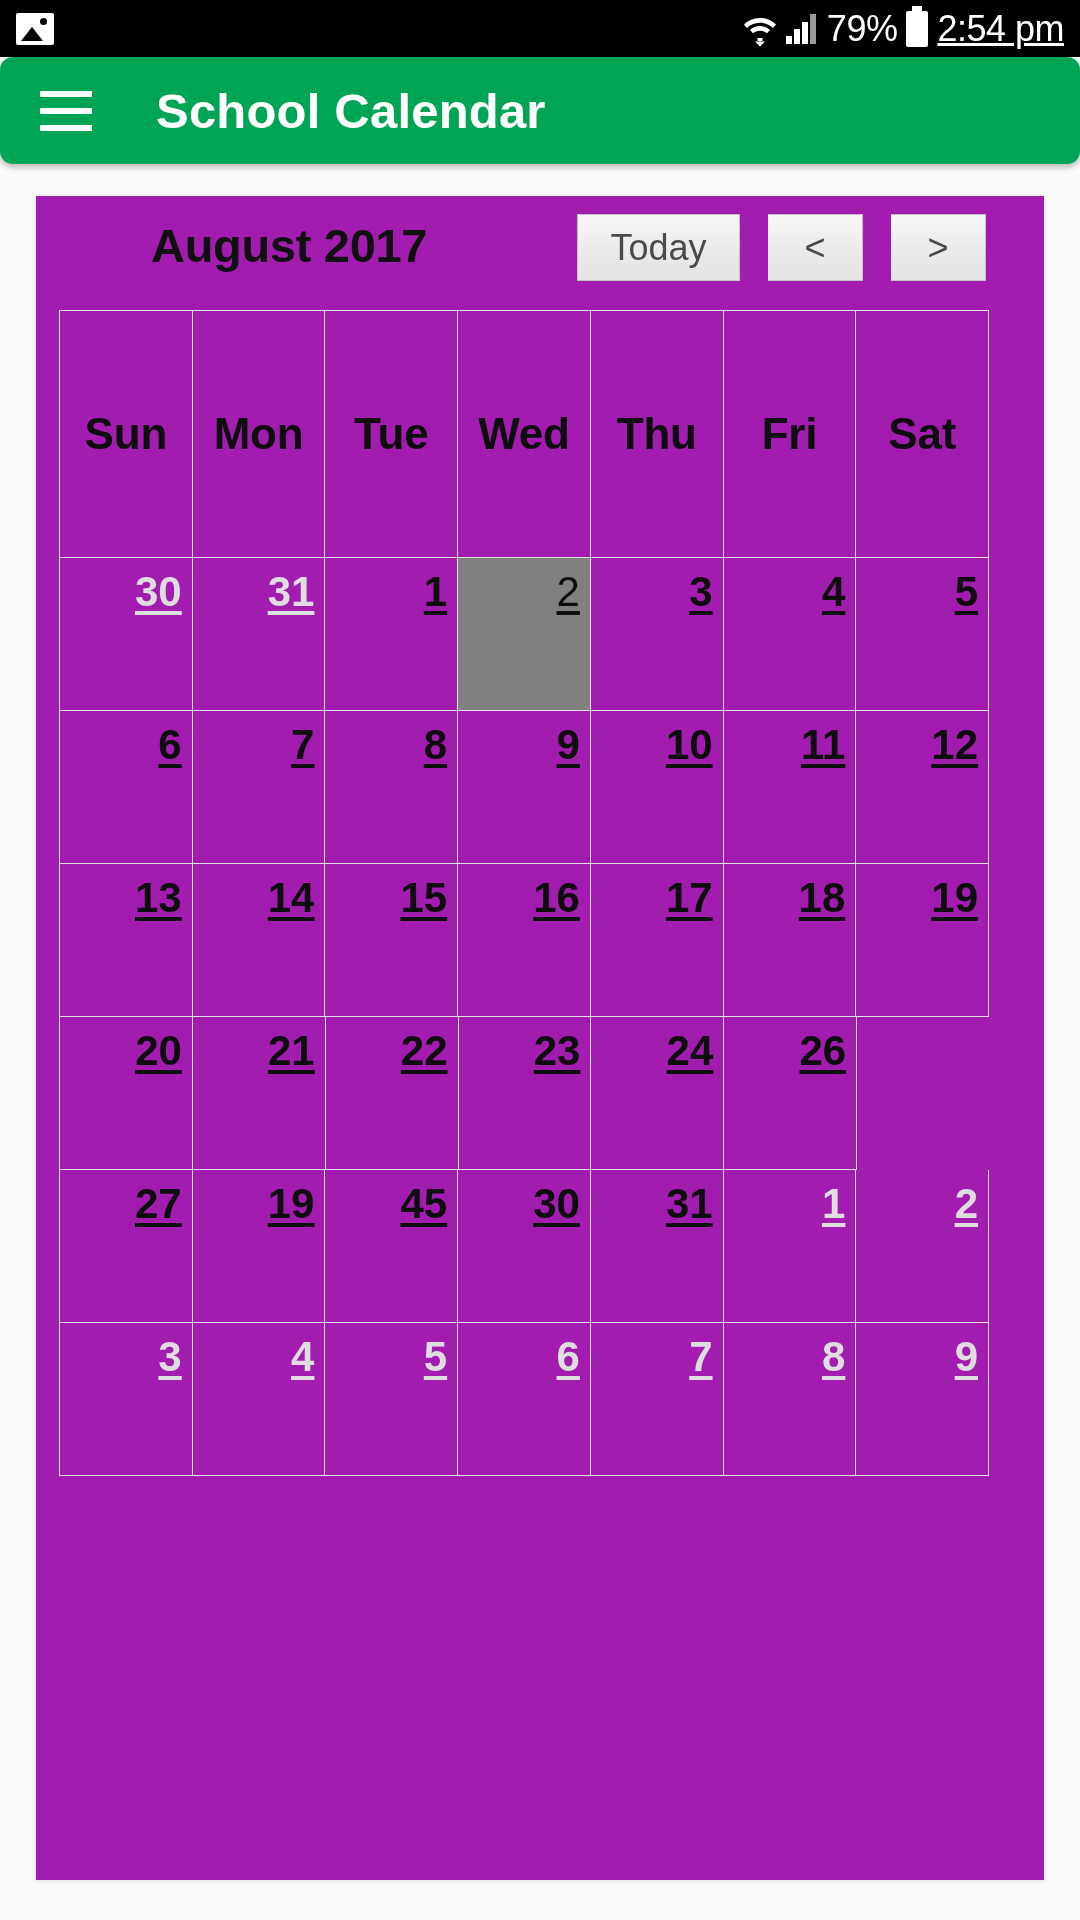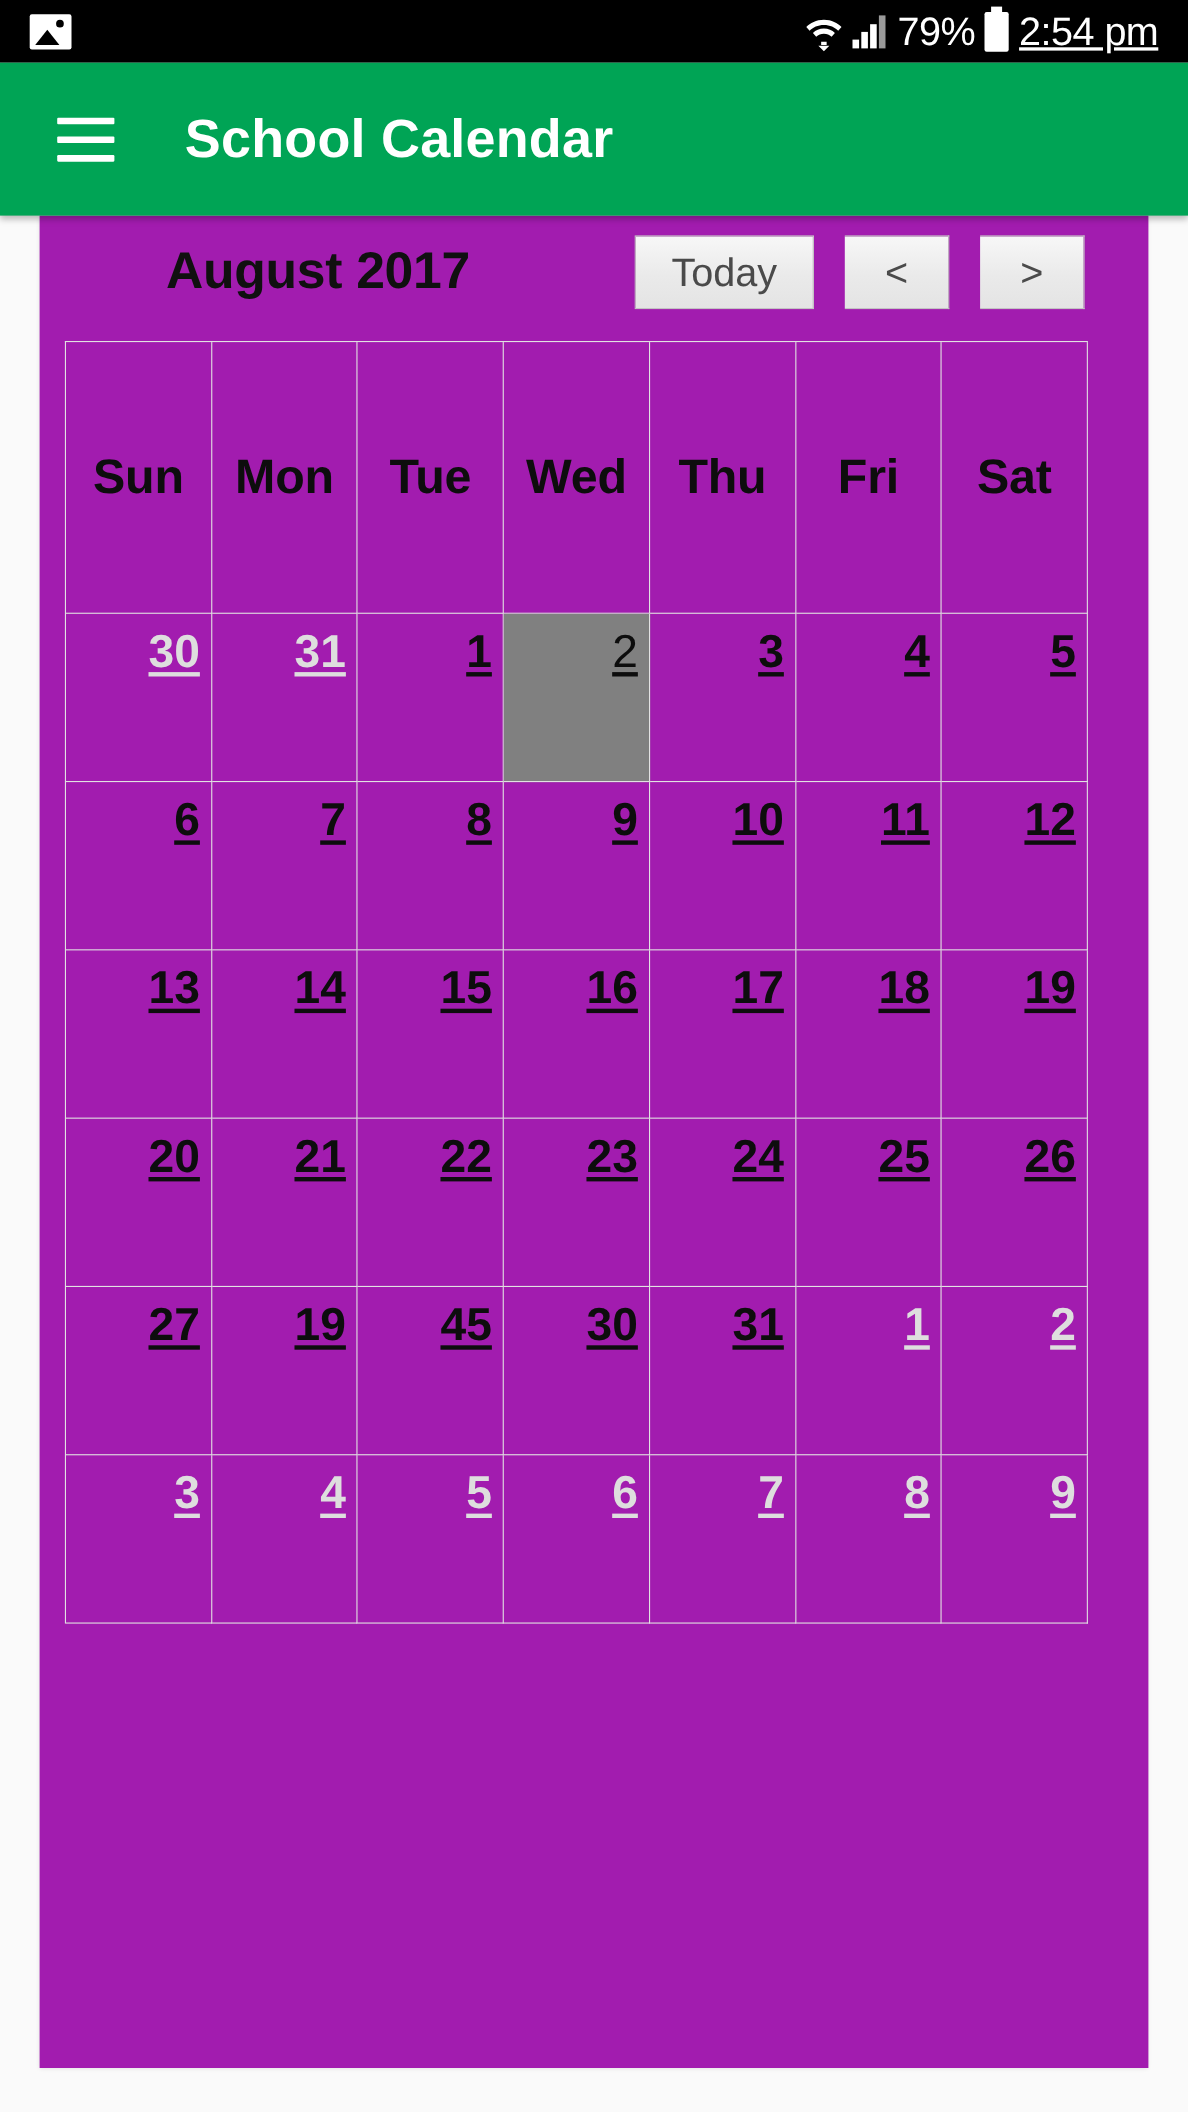--- a/index.html
+++ b/index.html
@@ -8,21 +8,21 @@
     background:#fafafa;
     font-family:"Liberation Sans", sans-serif;
     overflow:hidden;
   }
 
   
   .statusbar{
     height:57px; width:100%;
     background:#000; color:#fff;
     display:flex; align-items:center;
-    padding:0 27px;
+    padding:0 16px;
     font-size:34px;
   }
   .sb-left{ display:flex; align-items:center; gap:10px; }
   .sb-right{ margin-left:auto; display:flex; align-items:center; gap:9px; }
   .img-icon{
     width:38px; height:32px; background:#fff;
     position:relative; border-radius:2px;
   }
   .img-icon::after{
     content:""; position:absolute; left:5px; bottom:4px;
@@ -45,26 +45,26 @@
   .batt-icon{
     width:22px; height:36px; background:#fff; border-radius:2px; position:relative;
   }
   .batt-icon::before{
     content:""; position:absolute; top:-5px; left:6px; width:10px; height:5px; background:#fff;
   }
   .clock{ font-size:36px; letter-spacing:-0.5px;text-decoration:underline; }
 
   
   .appbar{
-    height:139px; width:100%;
+    height:107px; width:100%;
     background:#00a455;
     display:flex; align-items:center;
-    padding-left:52px;
+    padding-left:40px;
     box-shadow:0 3px 6px rgba(0,0,0,.28);
-    position:relative; z-index:5;
+    position:relative; z-index:5;border-radius:13px;
   }
   .hamburger{
     width:52px; height:40px;
     display:flex; flex-direction:column; justify-content:space-between;
     cursor:pointer;
   }
   .hamburger span{ display:block; height:6px; background:#fff; border-radius:1px; }
   .appbar-title{
     margin-left:64px; color:#fff;
     font-size:49px; font-weight:bold; letter-spacing:.2px;
@@ -289,23 +289,20 @@
         <div class="cal-cell">
           <span class="daynum">22</span>
         </div>
         <div class="cal-cell">
           <span class="daynum">23</span>
         </div>
         <div class="cal-cell">
           <span class="daynum">24</span>
         </div>
         <div class="cal-cell">
-          <span class="daynum">25</span>
-        </div>
-        <div class="cal-cell">
           <span class="daynum">26</span>
         </div>
       </div>
       <div class="cal-row week-row">
         <div class="cal-cell">
           <span class="daynum">27</span>
         </div>
         <div class="cal-cell">
           <span class="daynum">19</span>
         </div>

